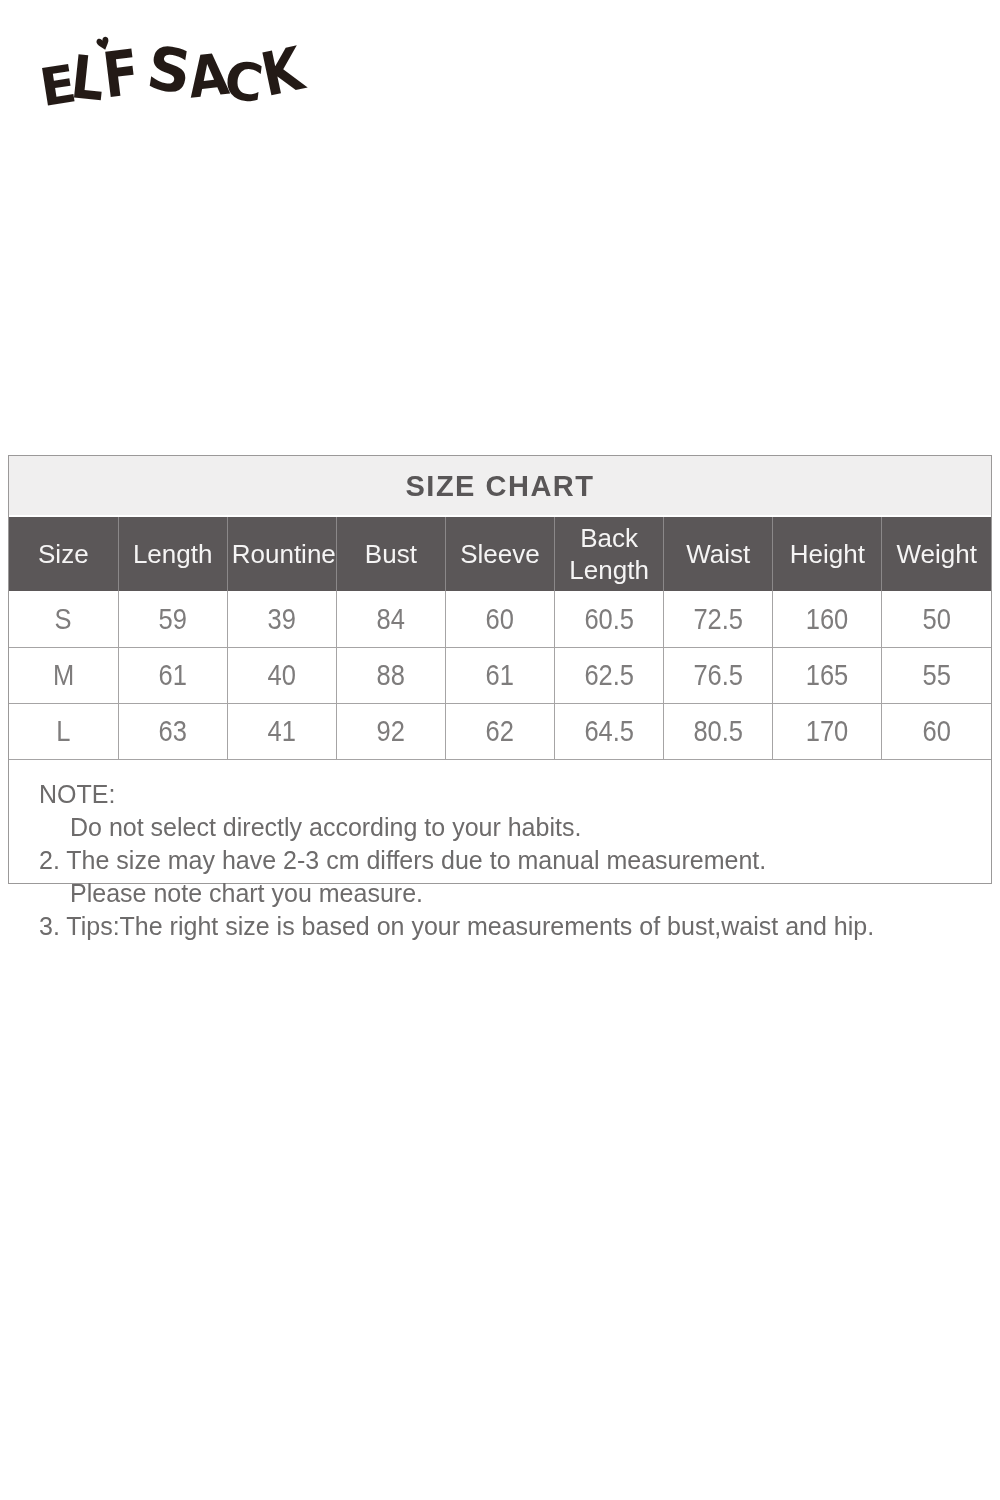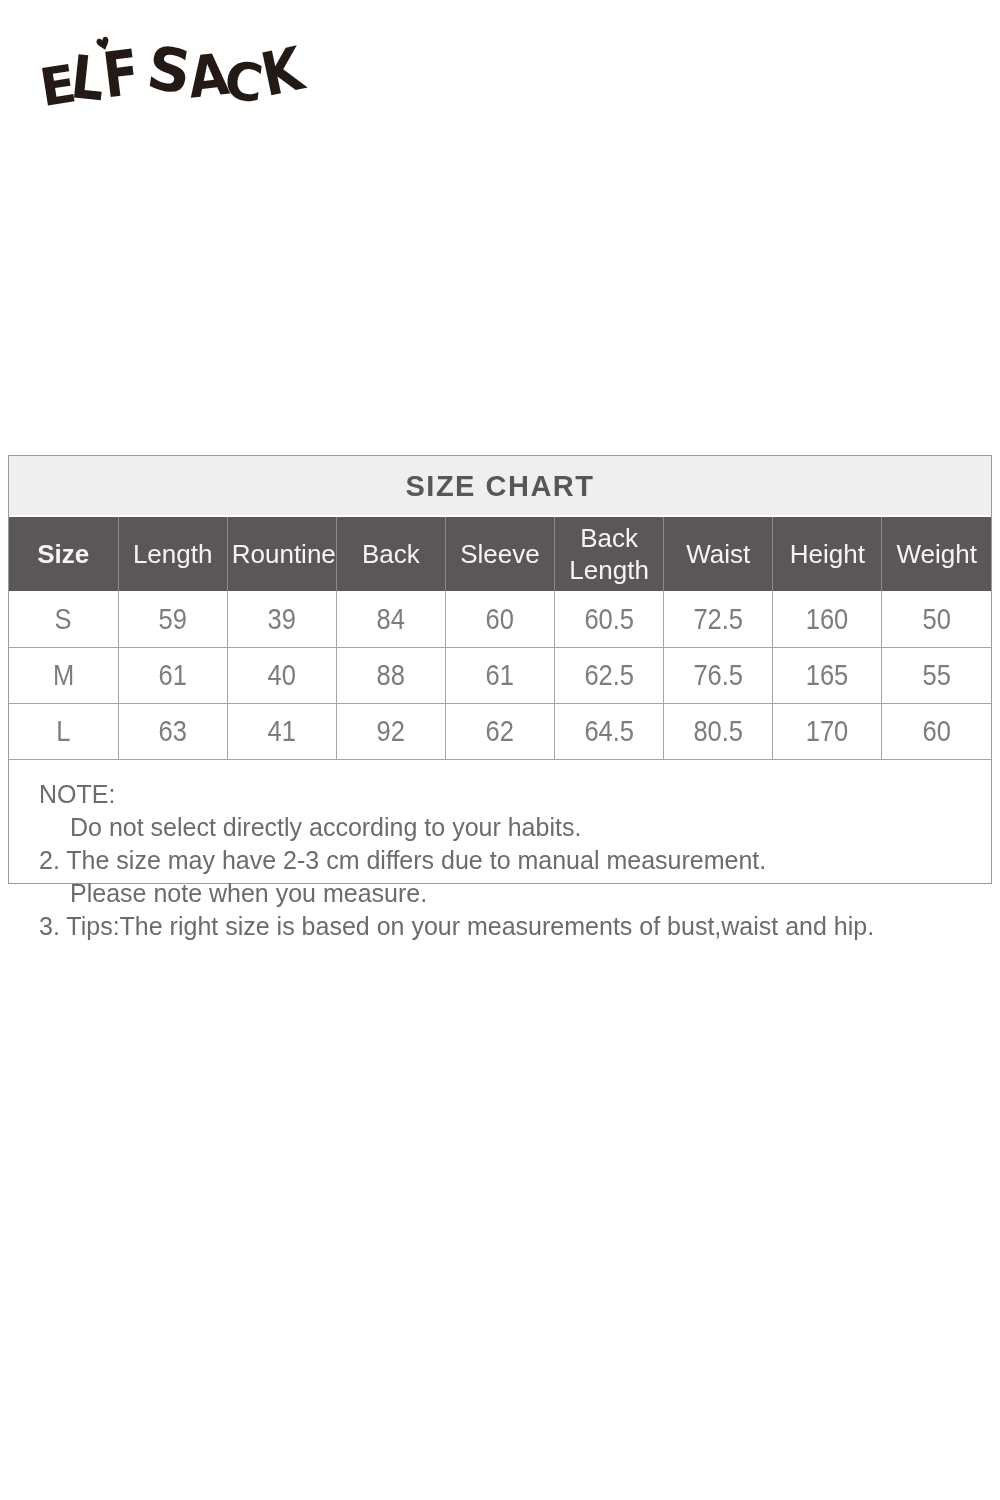--- a/index.html
+++ b/index.html
@@ -76,21 +76,21 @@
     height: 74px;
     background: #5b5758;
     color: #f5f4f4;
     font-weight: 400;
     font-size: 26px;
     line-height: 1.25;
     padding: 0 4px;
     vertical-align: middle;
     border-left: 1px solid #8b8889;
   }
-  table.size-table th:first-child { border-left: none; font-weight: bold; }
+  table.size-table th:first-child { border-left: none; }
   table.size-table td {
     height: 56px;
     color: #7e7c7c;
     font-size: 30px;
     vertical-align: middle;
     border-left: 1px solid #a6a4a5;
     border-bottom: 1px solid #a6a4a5;
     background: #ffffff;
   }
   table.size-table td:first-child { border-left: none; }
@@ -125,21 +125,21 @@
   <div class="chart-box">
 
     <div class="title-bar">SIZE CHART</div>
 
     <table class="size-table">
       <thead>
         <tr>
           <th>Size</th>
           <th>Length</th>
           <th>Rountine</th>
-          <th>Back</th>
+          <th>Bust</th>
           <th>Sleeve</th>
           <th>Back Length</th>
           <th>Waist</th>
           <th>Height</th>
           <th>Weight</th>
         </tr>
       </thead>
       <tbody>
         <tr>
           <td><span class="cnum">S</span></td>
@@ -174,19 +174,19 @@
           <td><span class="cnum">170</span></td>
           <td><span class="cnum">60</span></td>
         </tr>
       </tbody>
     </table>
 
     <div class="notes">
       <div class="note-line">NOTE:</div>
       <div class="note-line indent">Do not select directly according to your habits.</div>
       <div class="note-line">2. The size may have 2-3 cm differs due to manual measurement.</div>
-      <div class="note-line indent">Please note when you measure.</div>
+      <div class="note-line indent">Please note chart you measure.</div>
       <div class="note-line">3. Tips:The right size is based on your measurements of bust,waist and hip.</div>
     </div>
 
   </div>
 
 </div>
 
 </body></html>

